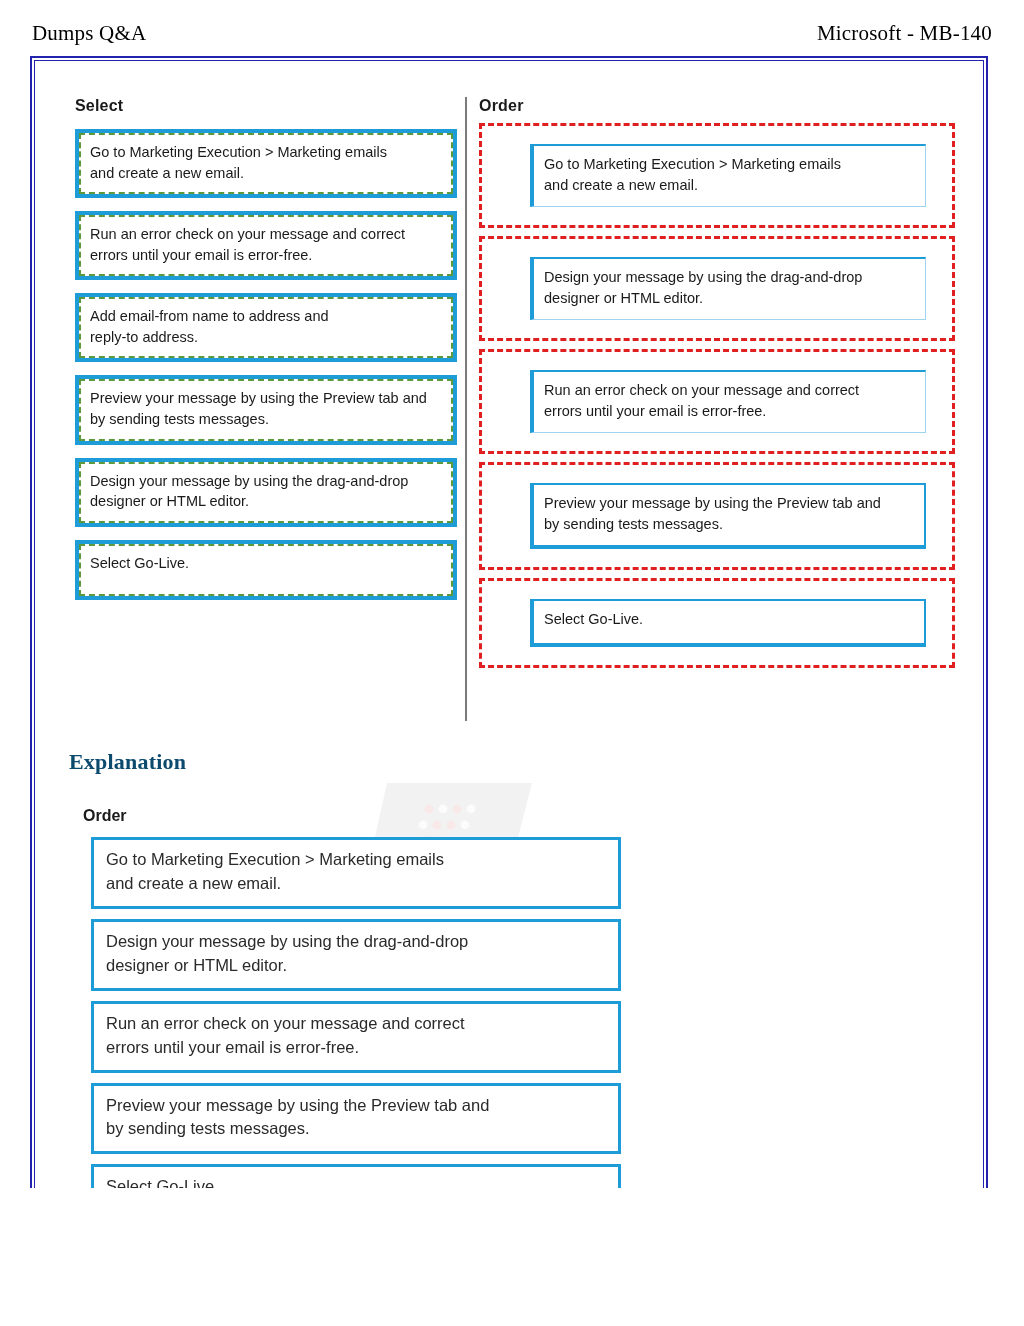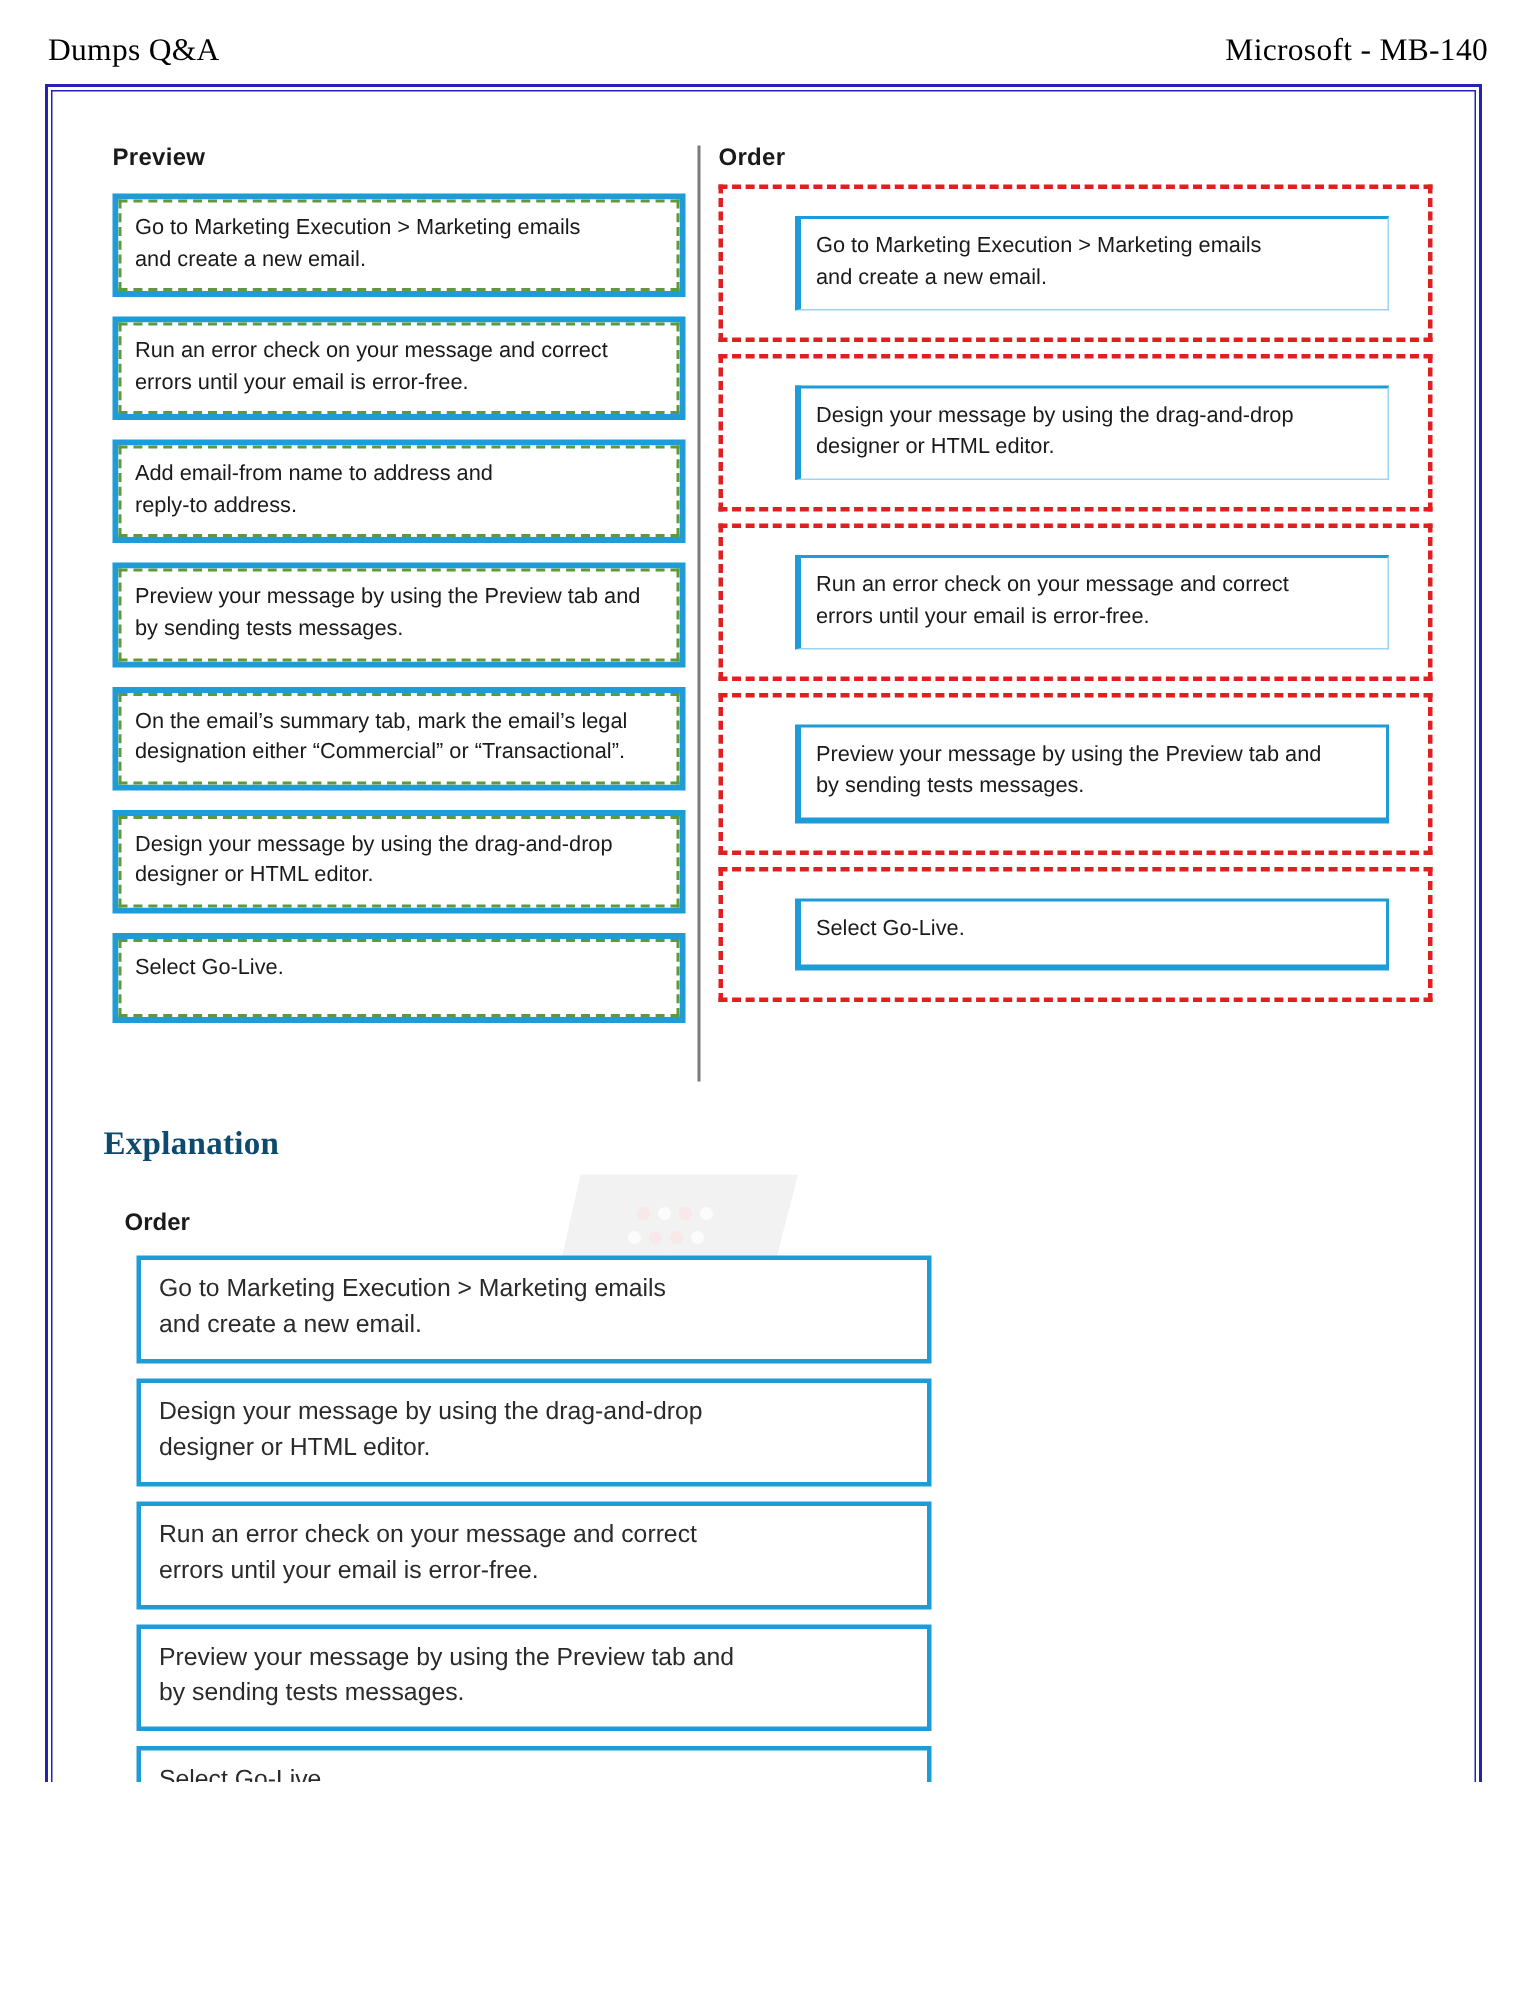--- a/index.html
+++ b/index.html
@@ -262,21 +262,21 @@
             <circle cx="114" cy="36" r="4.4"></circle>
           <circle cx="66" cy="52" r="4.4"></circle>
             <circle cx="108" cy="52" r="4.4"></circle>
           <circle cx="60" cy="68" r="4.4"></circle>
             <circle cx="88" cy="68" r="4.4"></circle>
         </g>
       </svg>
 
       <div class="qregion">
 
-        <div class="col-head actions">Preview</div>
+        <div class="col-head actions">Select</div>
         <div class="col-head order">Order</div>
 
         <div class="col-divider"></div>
 
         <div class="actions-col" id="actions-col">
             <div class="action-box">
               <div class="dashed">
                 <div class="txt">Go to Marketing Execution &gt; Marketing emails
 and create a new email.</div>
               </div>
@@ -290,26 +290,20 @@
             <div class="action-box">
               <div class="dashed">
                 <div class="txt">Add email-from name to address and
 reply-to address.</div>
               </div>
             </div>
             <div class="action-box">
               <div class="dashed">
                 <div class="txt">Preview your message by using the Preview tab and
 by sending tests messages.</div>
-              </div>
-            </div>
-            <div class="action-box">
-              <div class="dashed">
-                <div class="txt">On the email’s summary tab, mark the email’s legal
-designation either  “Commercial” or “Transactional”.</div>
               </div>
             </div>
             <div class="action-box">
               <div class="dashed">
                 <div class="txt">Design your message by using the drag-and-drop
 designer or HTML editor.</div>
               </div>
             </div>
             <div class="action-box">
               <div class="dashed">

